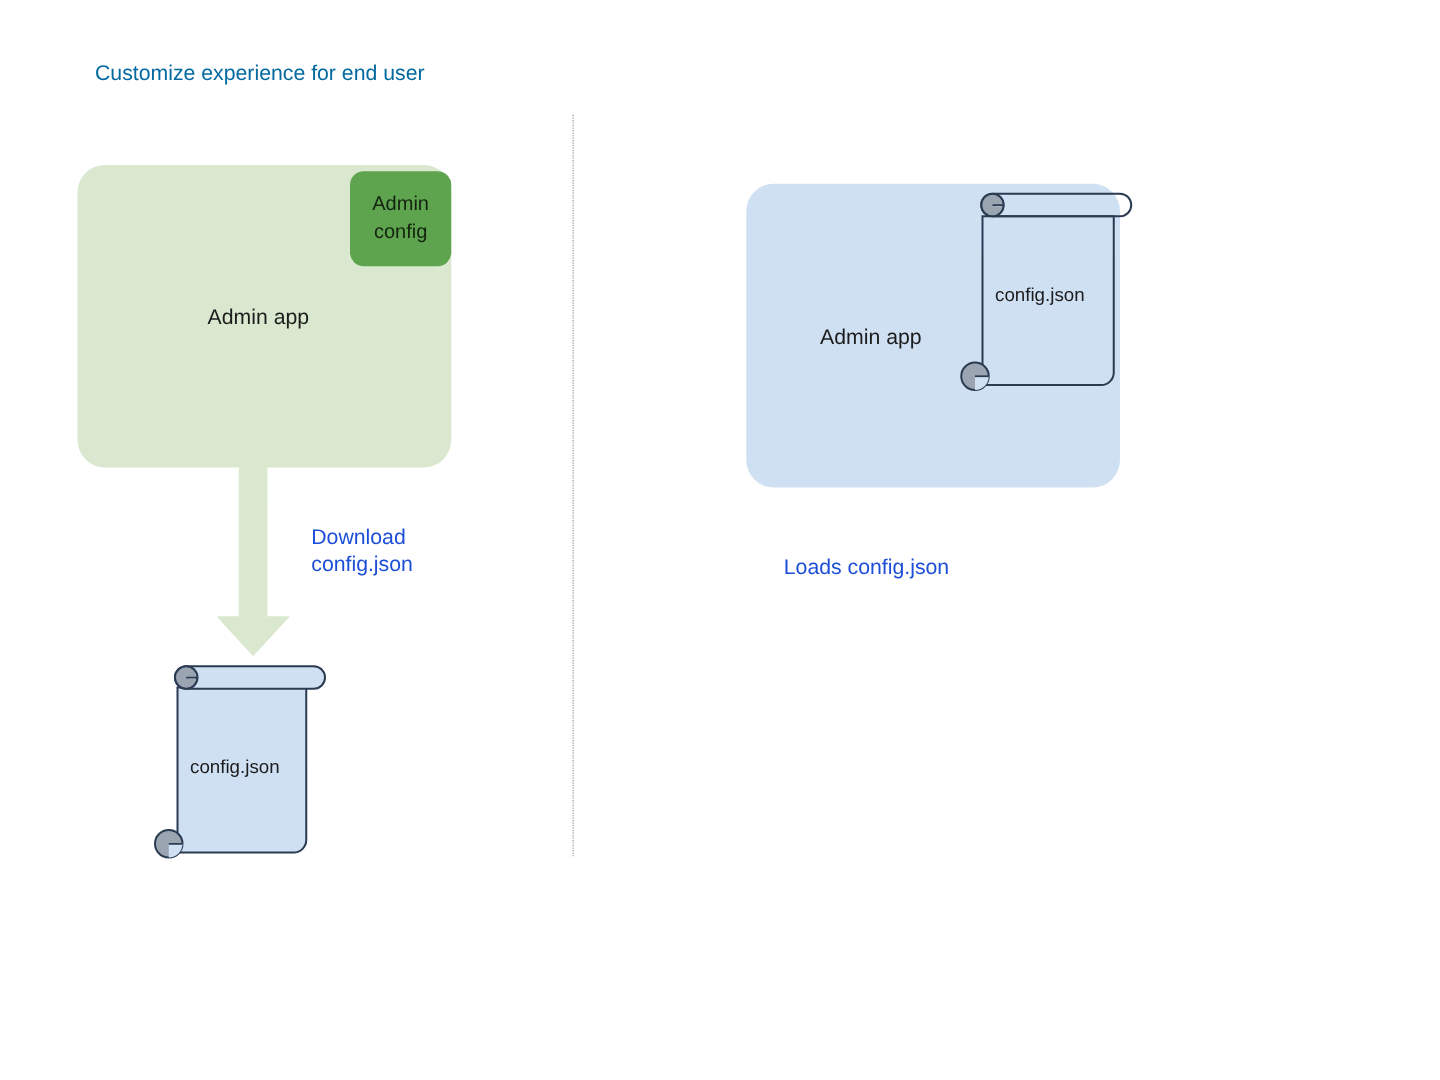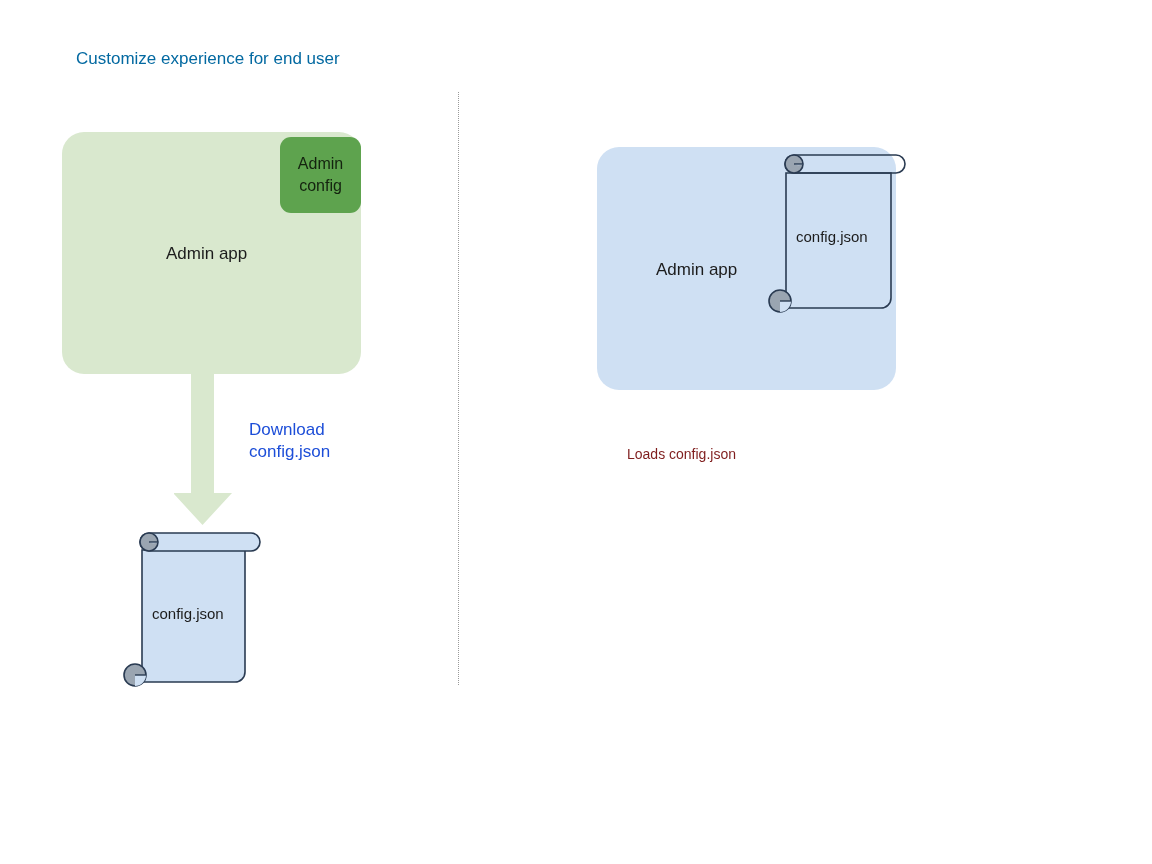--- a/index.html
+++ b/index.html
@@ -124,23 +124,23 @@
     white-space: nowrap;
   }
   #scroll-left-label  { left: 152px; top: 605px; }
   #scroll-right-label { left: 796px; top: 228px; }
 
   
   #loads-caption {
     position: absolute;
     left: 627px;
     top: 443px;
-    font-size: 14px;
+    font-size: 17px;
     line-height: 22px;
-    color: #7f1d1d;
+    color: #1d4ed8;
     white-space: nowrap;
   }
 </style>
 </head>
 <body>
 
 <div class="canvas">
 
   <div class="section-title" id="title-left">Customize experience for end user</div>
 

